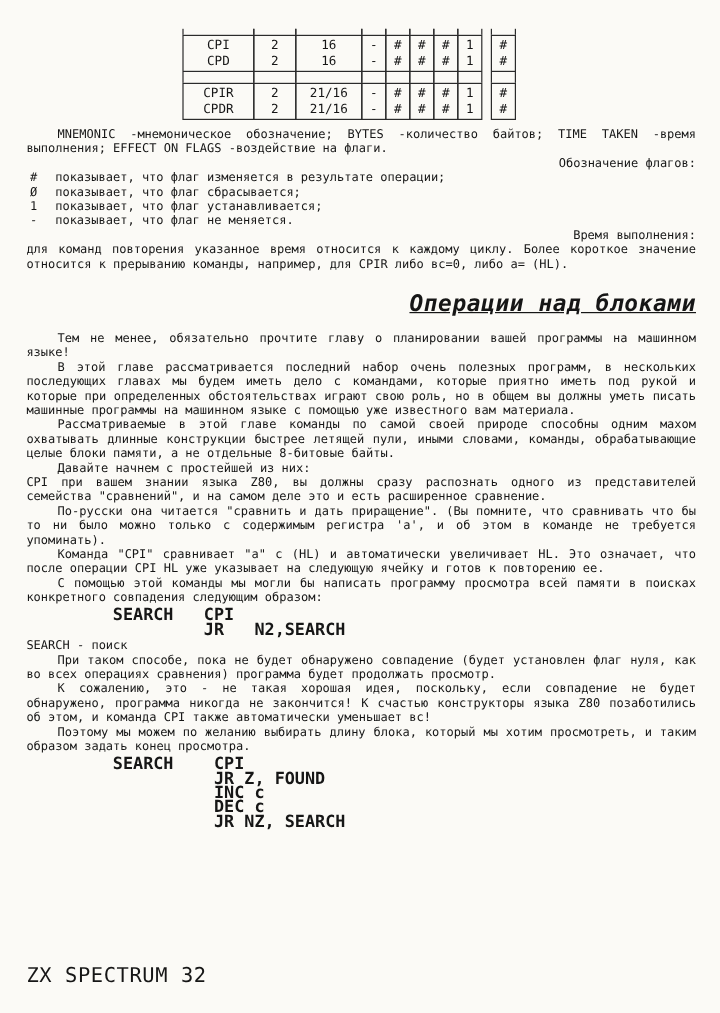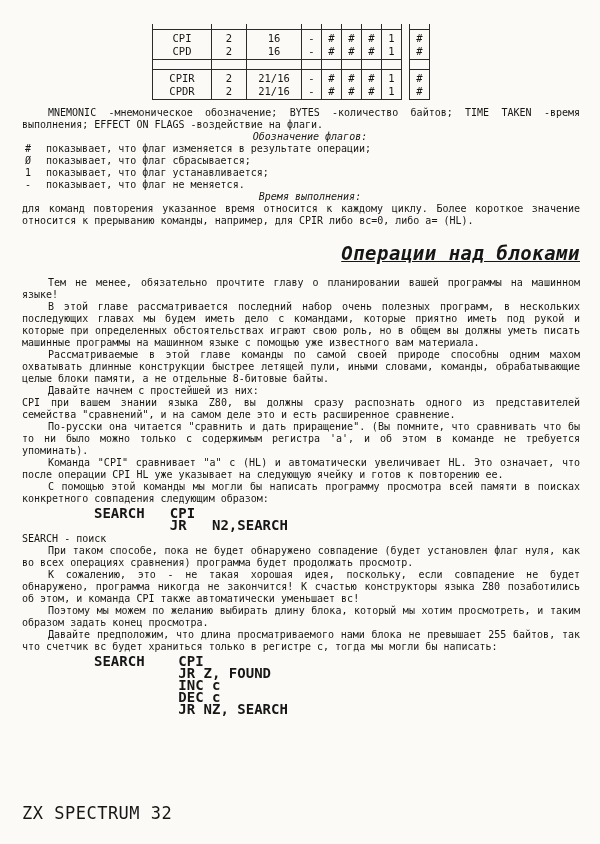--- a/index.html
+++ b/index.html
@@ -45,21 +45,21 @@
   .w-fl { width: 21px; }
 
   
   .para {
     margin: 0;
     font-size: 10px;
     line-height: 12px;
     text-align: justify;
   }
   .ind  { text-indent: 2.6em; }
-  .sub  { padding-left: 1.8em; text-align: center; font-style: italic; }
+  .sub  { padding-left: 1.8em; text-align: right; }
   .flagline { display: flex; font-size: 10px; line-height: 12px; }
   .flagline .sym  { width: 2.4em; padding-left: 0.3em; flex: none; }
   .flagline .ftxt { flex: 1; }
 
   .heading {
     text-align: right;
     font-size: 19px;
     font-weight: bold;
     text-decoration: underline;
     letter-spacing: 0.5px;
@@ -195,21 +195,20 @@
   <p class="para ind">Команда "CPI" сравнивает "а" с (HL) и автоматически увеличивает HL.  Это означает, что после операции CPI HL уже указывает на следующую ячейку и готов к повторению ее.</p>
   <p class="para ind">С помощью  этой команды мы могли бы написать программу просмотра всей памяти в поисках конкретного совпадения следующим образом:</p>
 
   <pre class="code">SEARCH   CPI
          JR   N2,SEARCH</pre>
   <p class="para">SEARCH - поиск</p>
 
   <p class="para ind">При таком способе,  пока не будет обнаружено совпадение (будет установлен  флаг  нуля, как во всех операциях сравнения) программа будет продолжать просмотр.</p>
   <p class="para ind">К сожалению,  это -  не такая хорошая идея, поскольку,  если совпадение не будет обнаружено,  программа никогда не закончится!  К счастью конструкторы языка Z80 позаботились об этом, и команда CPI также автоматически уменьшает вс!</p>
   <p class="para ind">Поэтому мы можем по желанию выбирать длину блока,  который мы хотим просмотреть, и таким образом задать конец просмотра.</p>
-  <p class="para ind">Давайте предположим,  что  длина  просматриваемого нами блока не превышает 255 байтов, так что счетчик вс будет храниться только в регистре с, тогда мы могли бы написать:</p>
 
   <pre class="code">SEARCH    CPI
           JR Z, FOUND
           INC c
           DEC c
           JR NZ, SEARCH</pre>
 
   <div class="footer">ZX SPECTRUM 32</div>
 </div>
 

